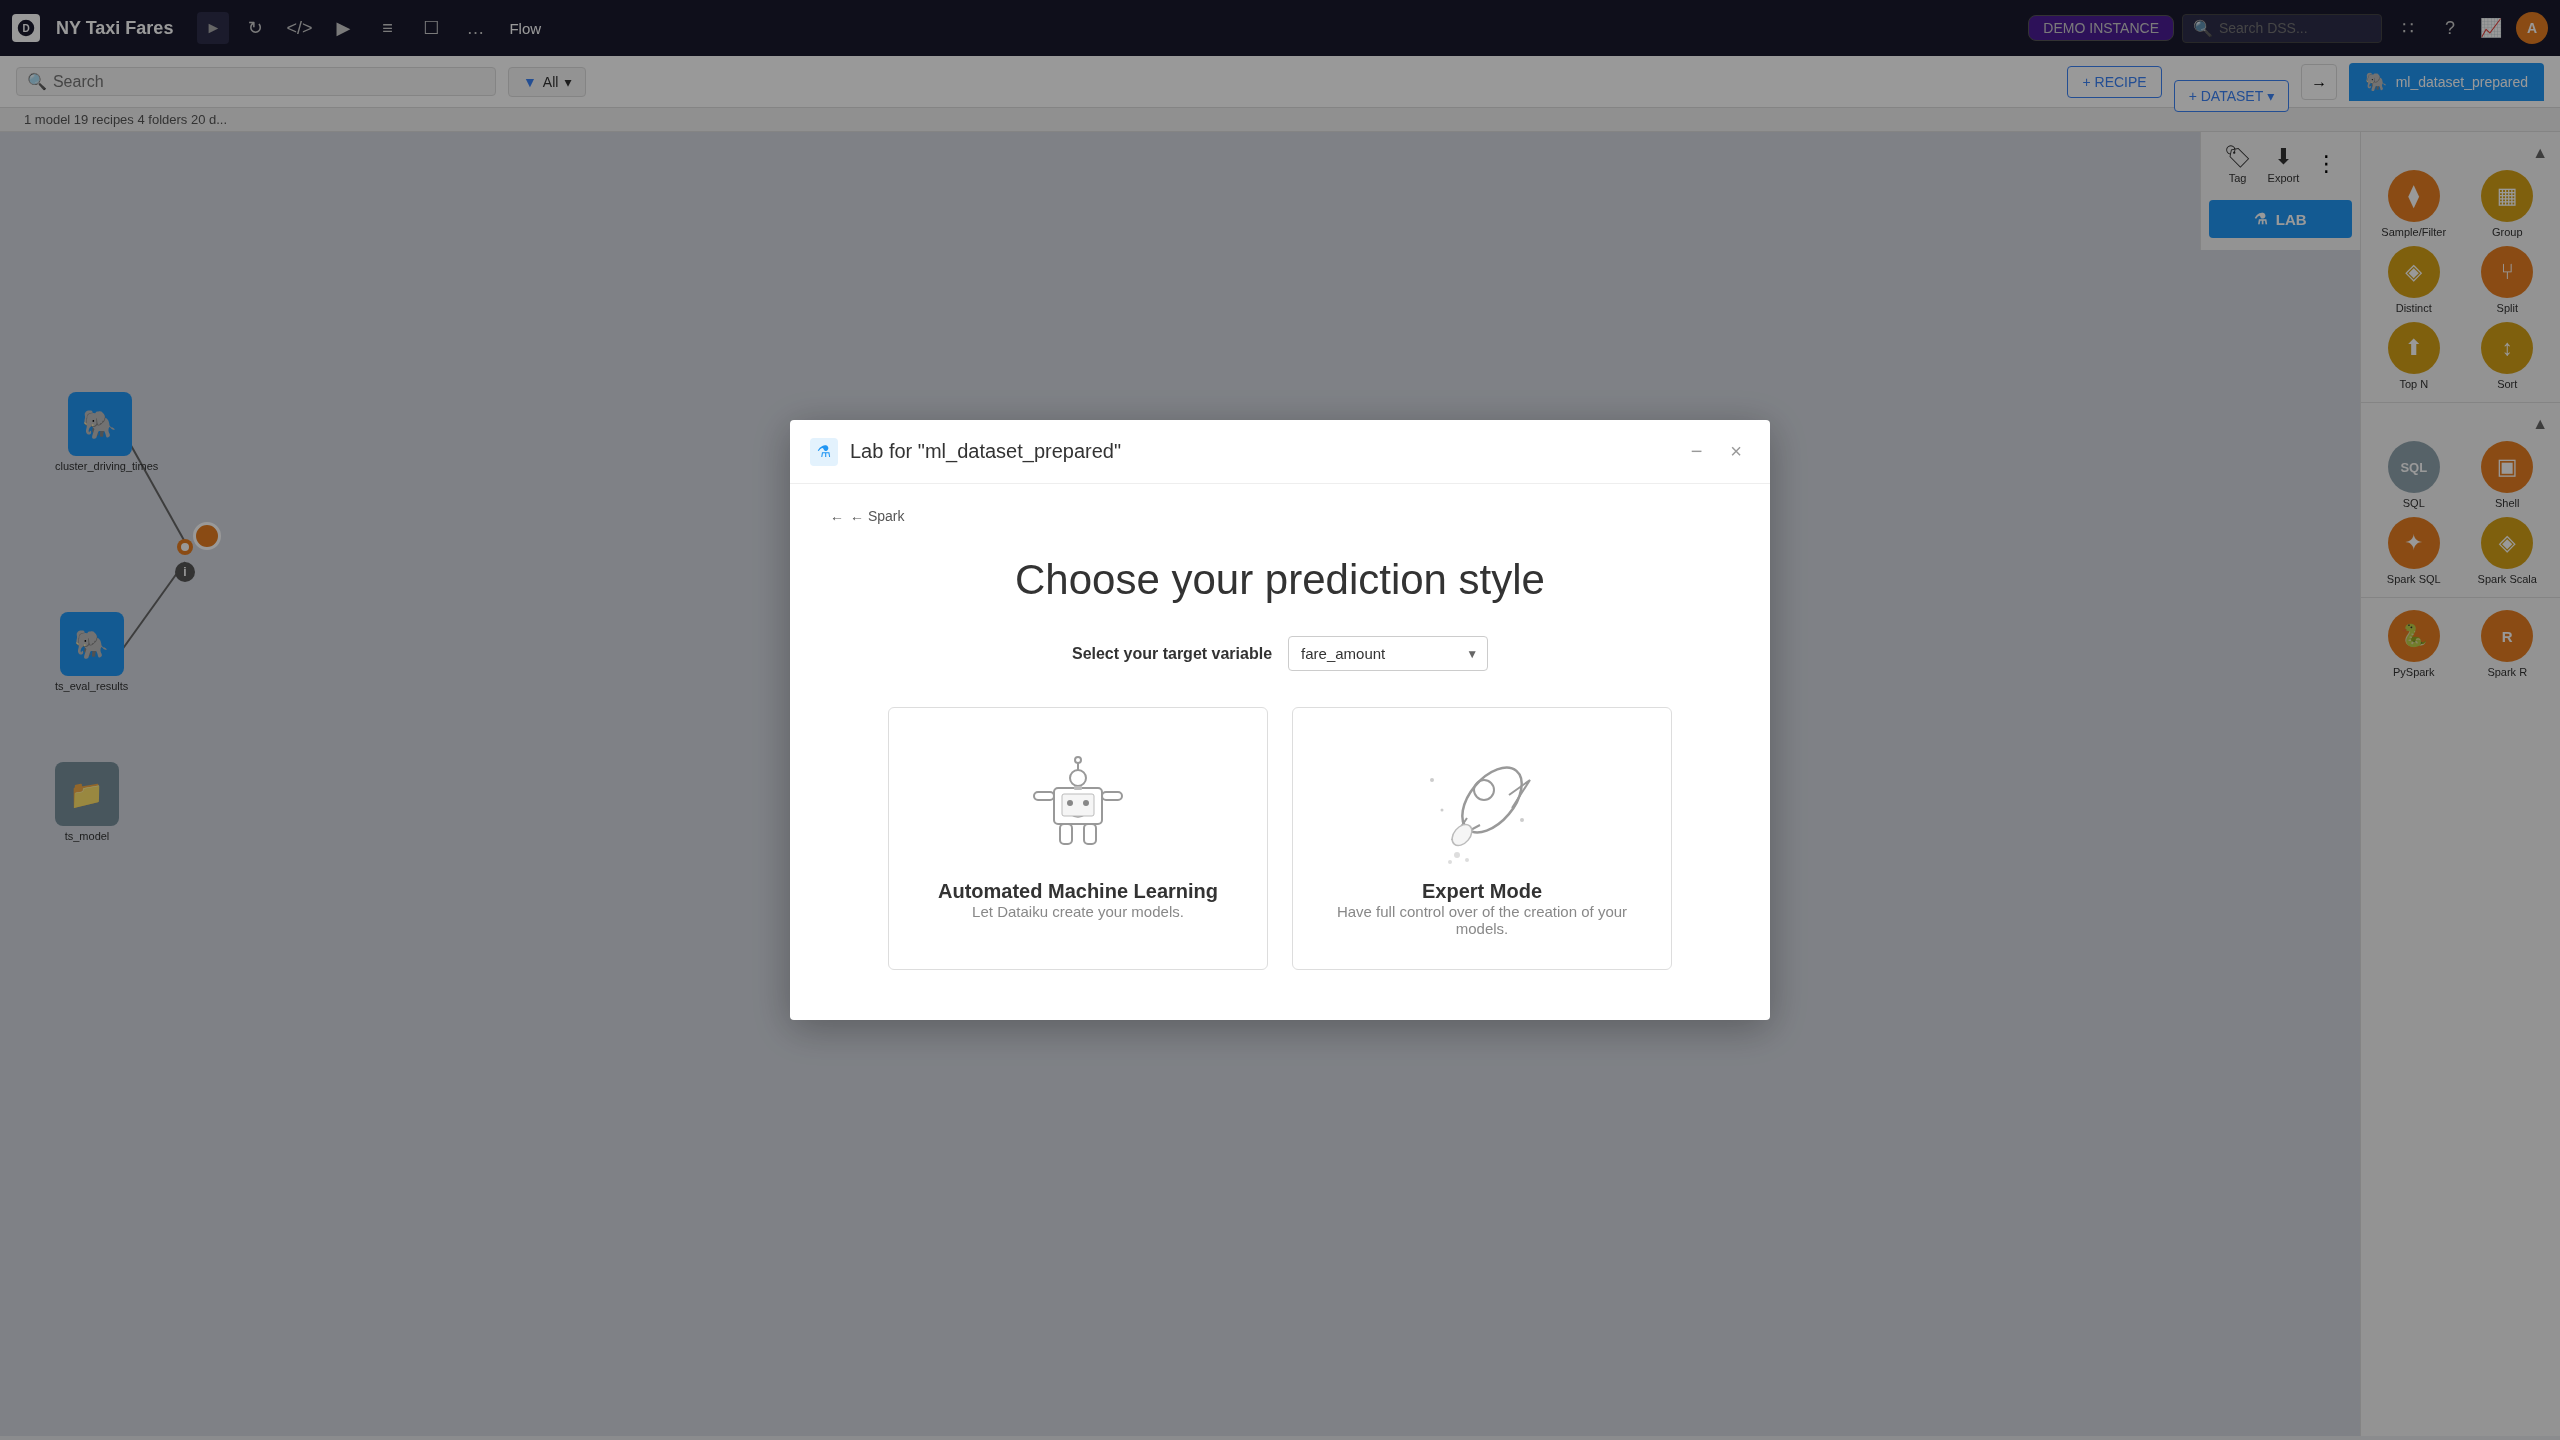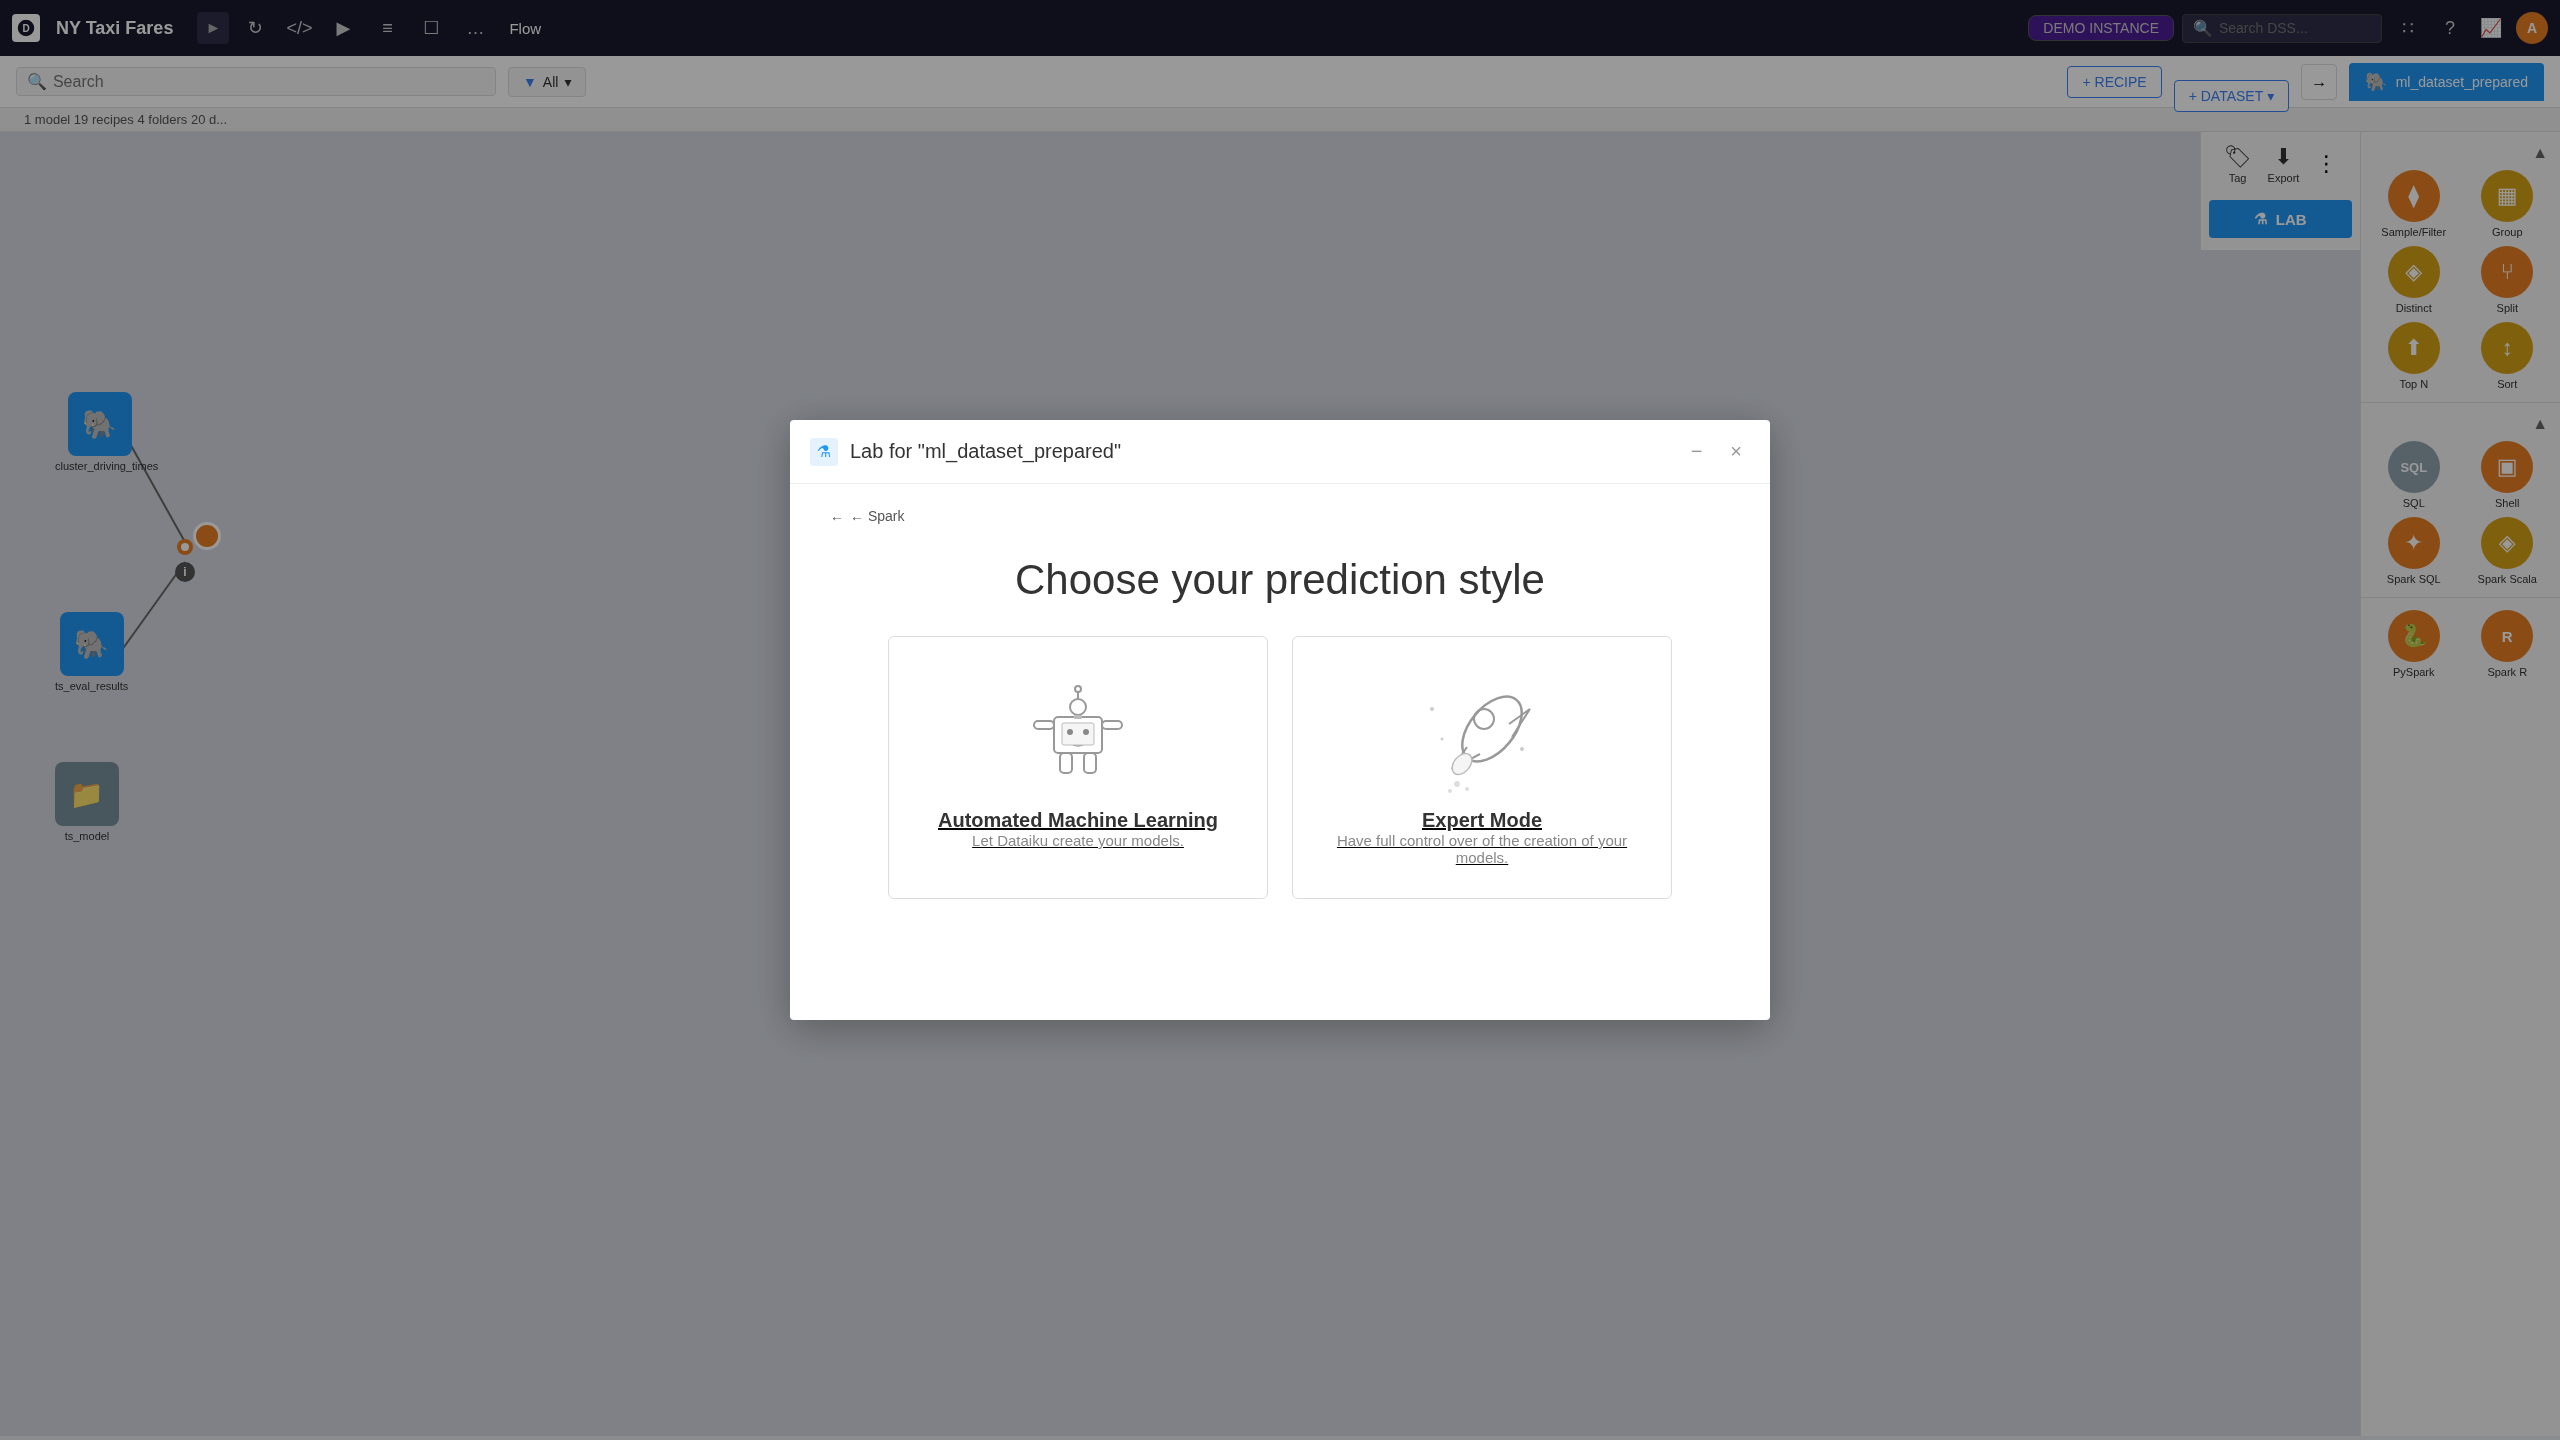--- a/index.html
+++ b/index.html
@@ -76,21 +76,21 @@
     .modal-action-btn { background: transparent; border: none; font-size: 20px; color: #999; cursor: pointer; padding: 4px 8px; }
     .modal-body { flex: 1; padding: 24px 40px; }
     .back-link { display: flex; align-items: center; gap: 6px; color: #555; font-size: 14px; cursor: pointer; margin-bottom: 32px; }
     .modal-heading { text-align: center; font-size: 42px; font-weight: 300; color: #333; margin-bottom: 32px; }
     .target-row { display: flex; align-items: center; justify-content: center; gap: 16px; margin-bottom: 36px; }
     .target-label { font-size: 16px; font-weight: 600; color: #333; }
     .target-select { border: 1px solid #ccc; border-radius: 4px; padding: 8px 32px 8px 12px; font-size: 15px; color: #333; background: #fff; appearance: none; cursor: pointer; min-width: 200px; }
     .select-wrapper { position: relative; display: inline-block; }
     .select-wrapper::after { content: '▼'; position: absolute; right: 10px; top: 50%; transform: translateY(-50%); font-size: 12px; color: #666; pointer-events: none; }
     .cards-row { display: flex; gap: 24px; justify-content: center; }
-    .prediction-card { flex: 1; max-width: 380px; border: 1px solid #ddd; border-radius: 6px; padding: 32px 24px; display: flex; flex-direction: column; align-items: center; cursor: pointer; transition: box-shadow 0.2s; text-decoration: underline; }
+    .prediction-card { flex: 1; max-width: 380px; border: 1px solid #ddd; border-radius: 6px; padding: 32px 24px; display: flex; flex-direction: column; align-items: center; cursor: pointer; transition: box-shadow 0.2s; }
     .card-title { font-size: 20px; font-weight: 700; color: #333; text-align: center; }
     .card-desc { font-size: 15px; color: #888; text-align: center; }
     .card-illustration { width: 140px; height: 140px; display: flex; align-items: center; justify-content: center; }
 
     
     .robot-svg { width: 120px; height: 120px; }
     .rocket-svg { width: 140px; height: 140px; }
 
     
     .flow-canvas svg { position: absolute; top: 0; left: 0; width: 100%; height: 100%; pointer-events: none; }
@@ -276,20 +276,30 @@
       <span class="modal-title">Lab for "ml_dataset_prepared"</span>
       <button class="modal-action-btn">−</button>
       <button class="modal-action-btn">×</button>
     </div>
     <div class="modal-body">
       <div class="back-link">
         <span>←</span>
         <span>← Spark</span>
       </div>
       <h1 class="modal-heading">Choose your prediction style</h1>
+      <div class="target-row">
+        <label class="target-label">Select your target variable</label>
+        <div class="select-wrapper">
+          <select class="target-select">
+            <option>fare_amount</option>
+            <option>tip_amount</option>
+            <option>passenger_count</option>
+          </select>
+        </div>
+      </div>
       <div class="cards-row">
 
         <div class="prediction-card">
           <div class="card-illustration">
 
             <svg class="robot-svg" viewBox="0 0 120 120" fill="none" xmlns="http://www.w3.org/2000/svg">
 
               <circle cx="60" cy="28" r="8" stroke="#999" stroke-width="2" fill="none"></circle>
 
               <line x1="60" y1="20" x2="60" y2="12" stroke="#999" stroke-width="2"></line>

